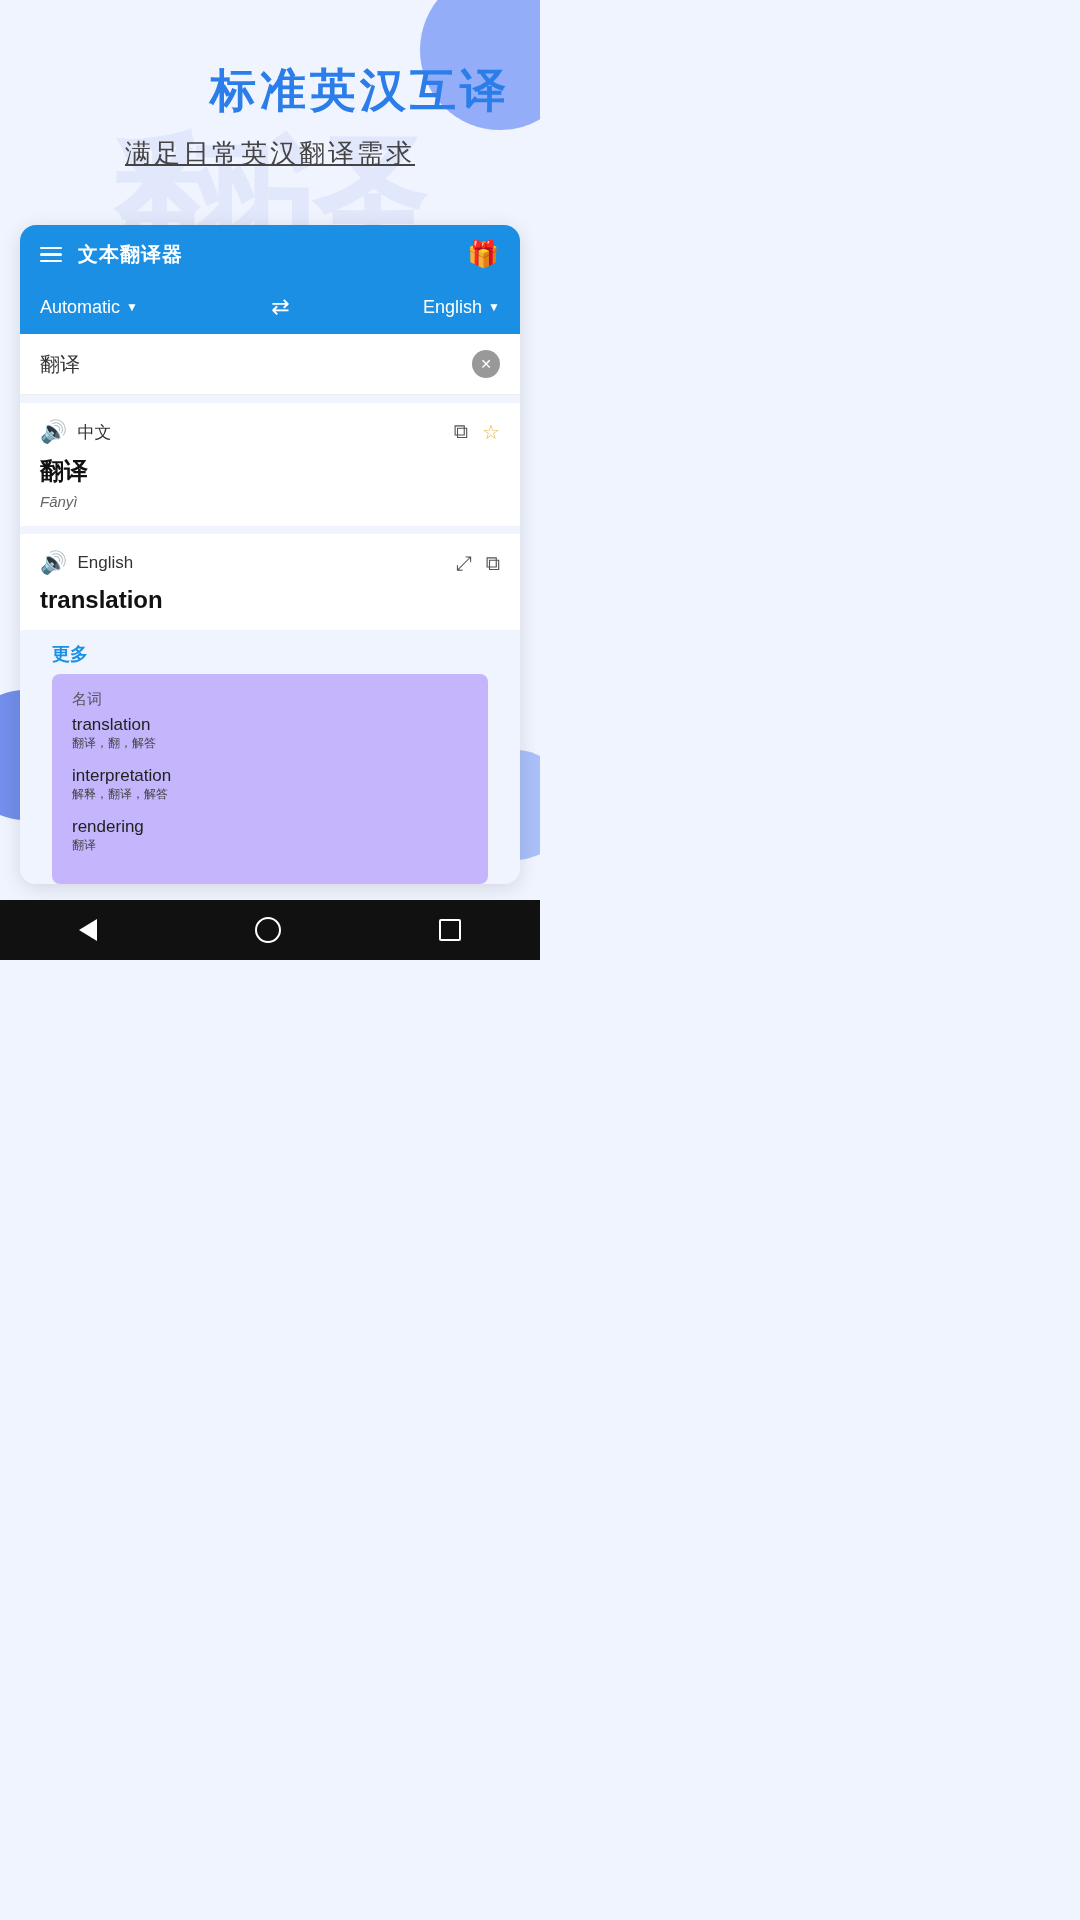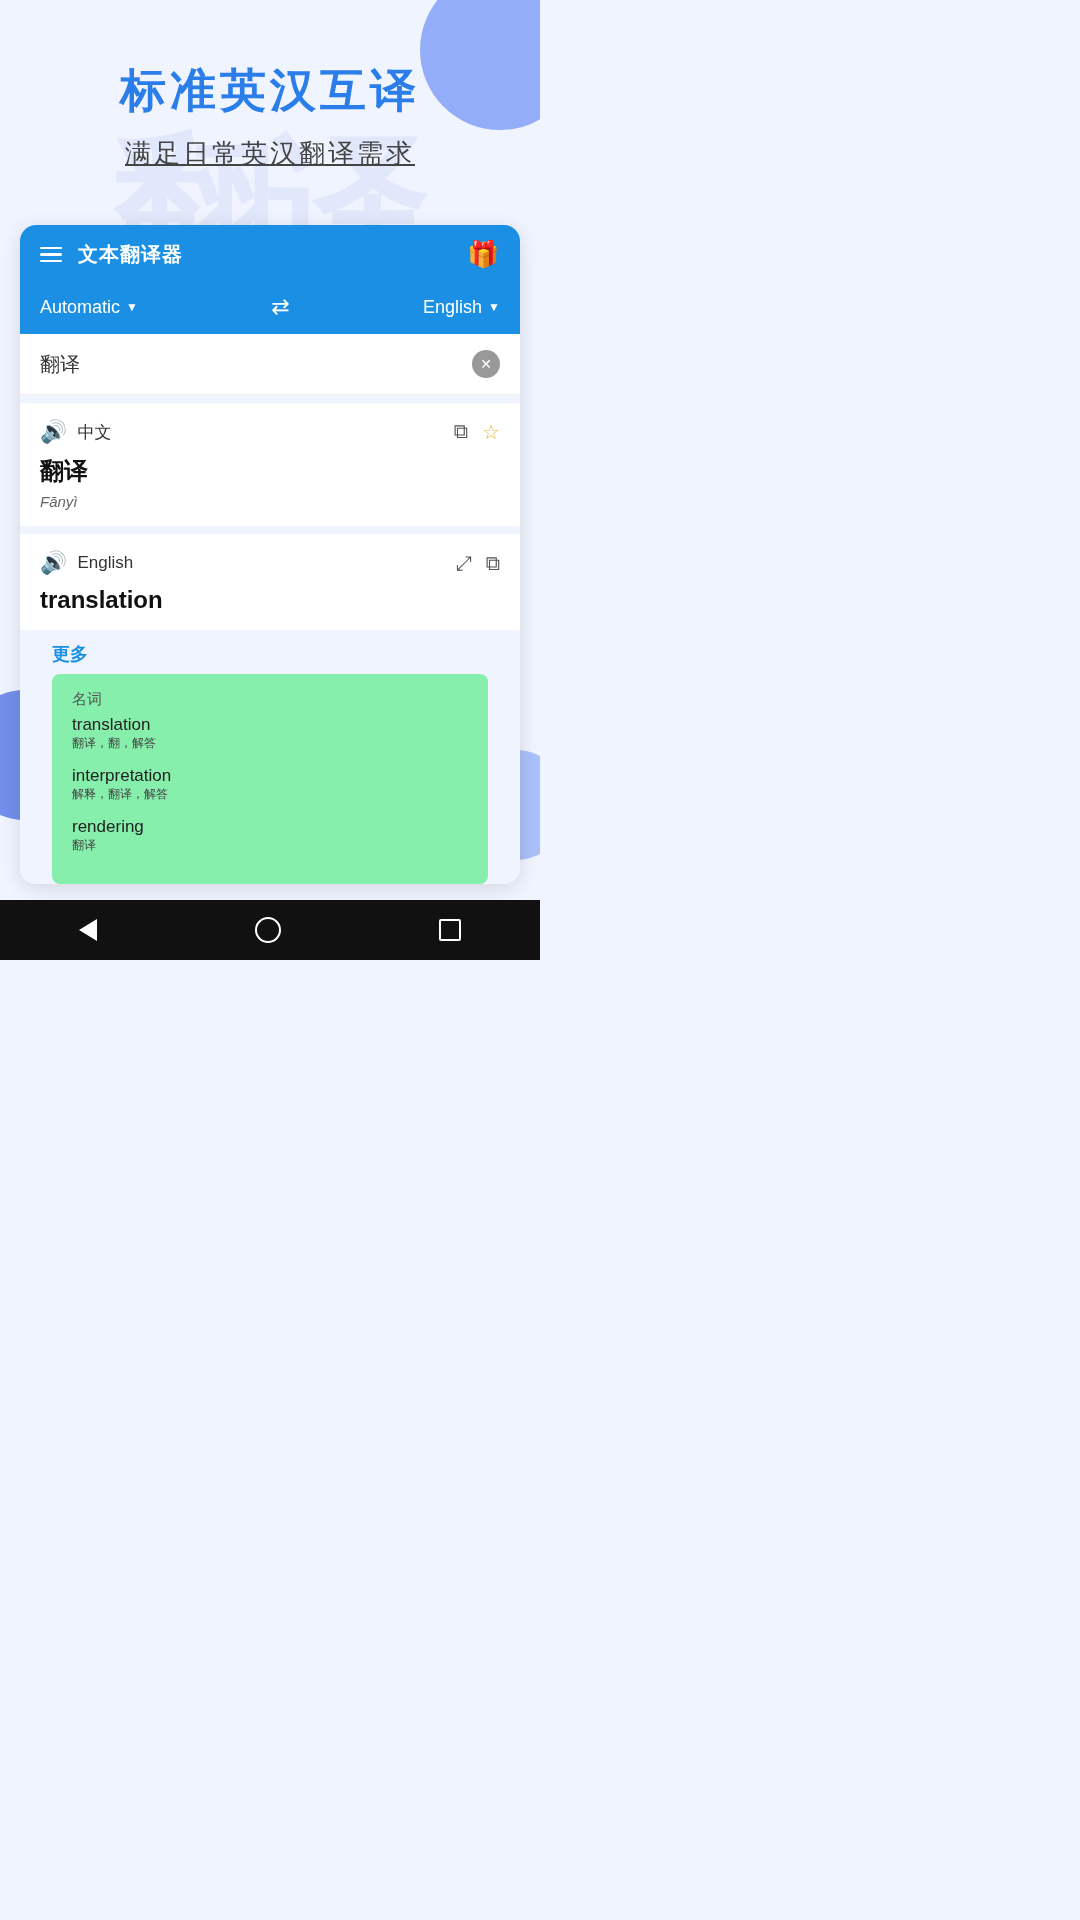--- a/index.html
+++ b/index.html
@@ -74,20 +74,21 @@
       z-index: 1;
       text-align: center;
       padding: 60px 30px 30px;
     }
     .main-title {
       font-size: 46px;
       font-weight: 900;
       color: #2b7de9;
       letter-spacing: 4px;
       margin-bottom: 14px;
+      text-align: right;
     }
     .sub-title {
       font-size: 26px;
       color: #444;
       letter-spacing: 3px;
       text-decoration: underline;
     }
 
     
     .app-container {
@@ -268,21 +269,21 @@
       background: #f0f4ff;
       padding: 12px 32px 0;
     }
     .more-label {
       font-size: 18px;
       color: #1a8fe3;
       font-weight: bold;
       margin-bottom: 8px;
     }
     .more-card {
-      background: #86efac;
+      background: #c4b5fd;
       border-radius: 8px;
       padding: 16px 20px;
     }
     .more-part-label {
       font-size: 15px;
       color: #555;
       margin-bottom: 6px;
     }
     .more-word-row {
       margin-bottom: 14px;

